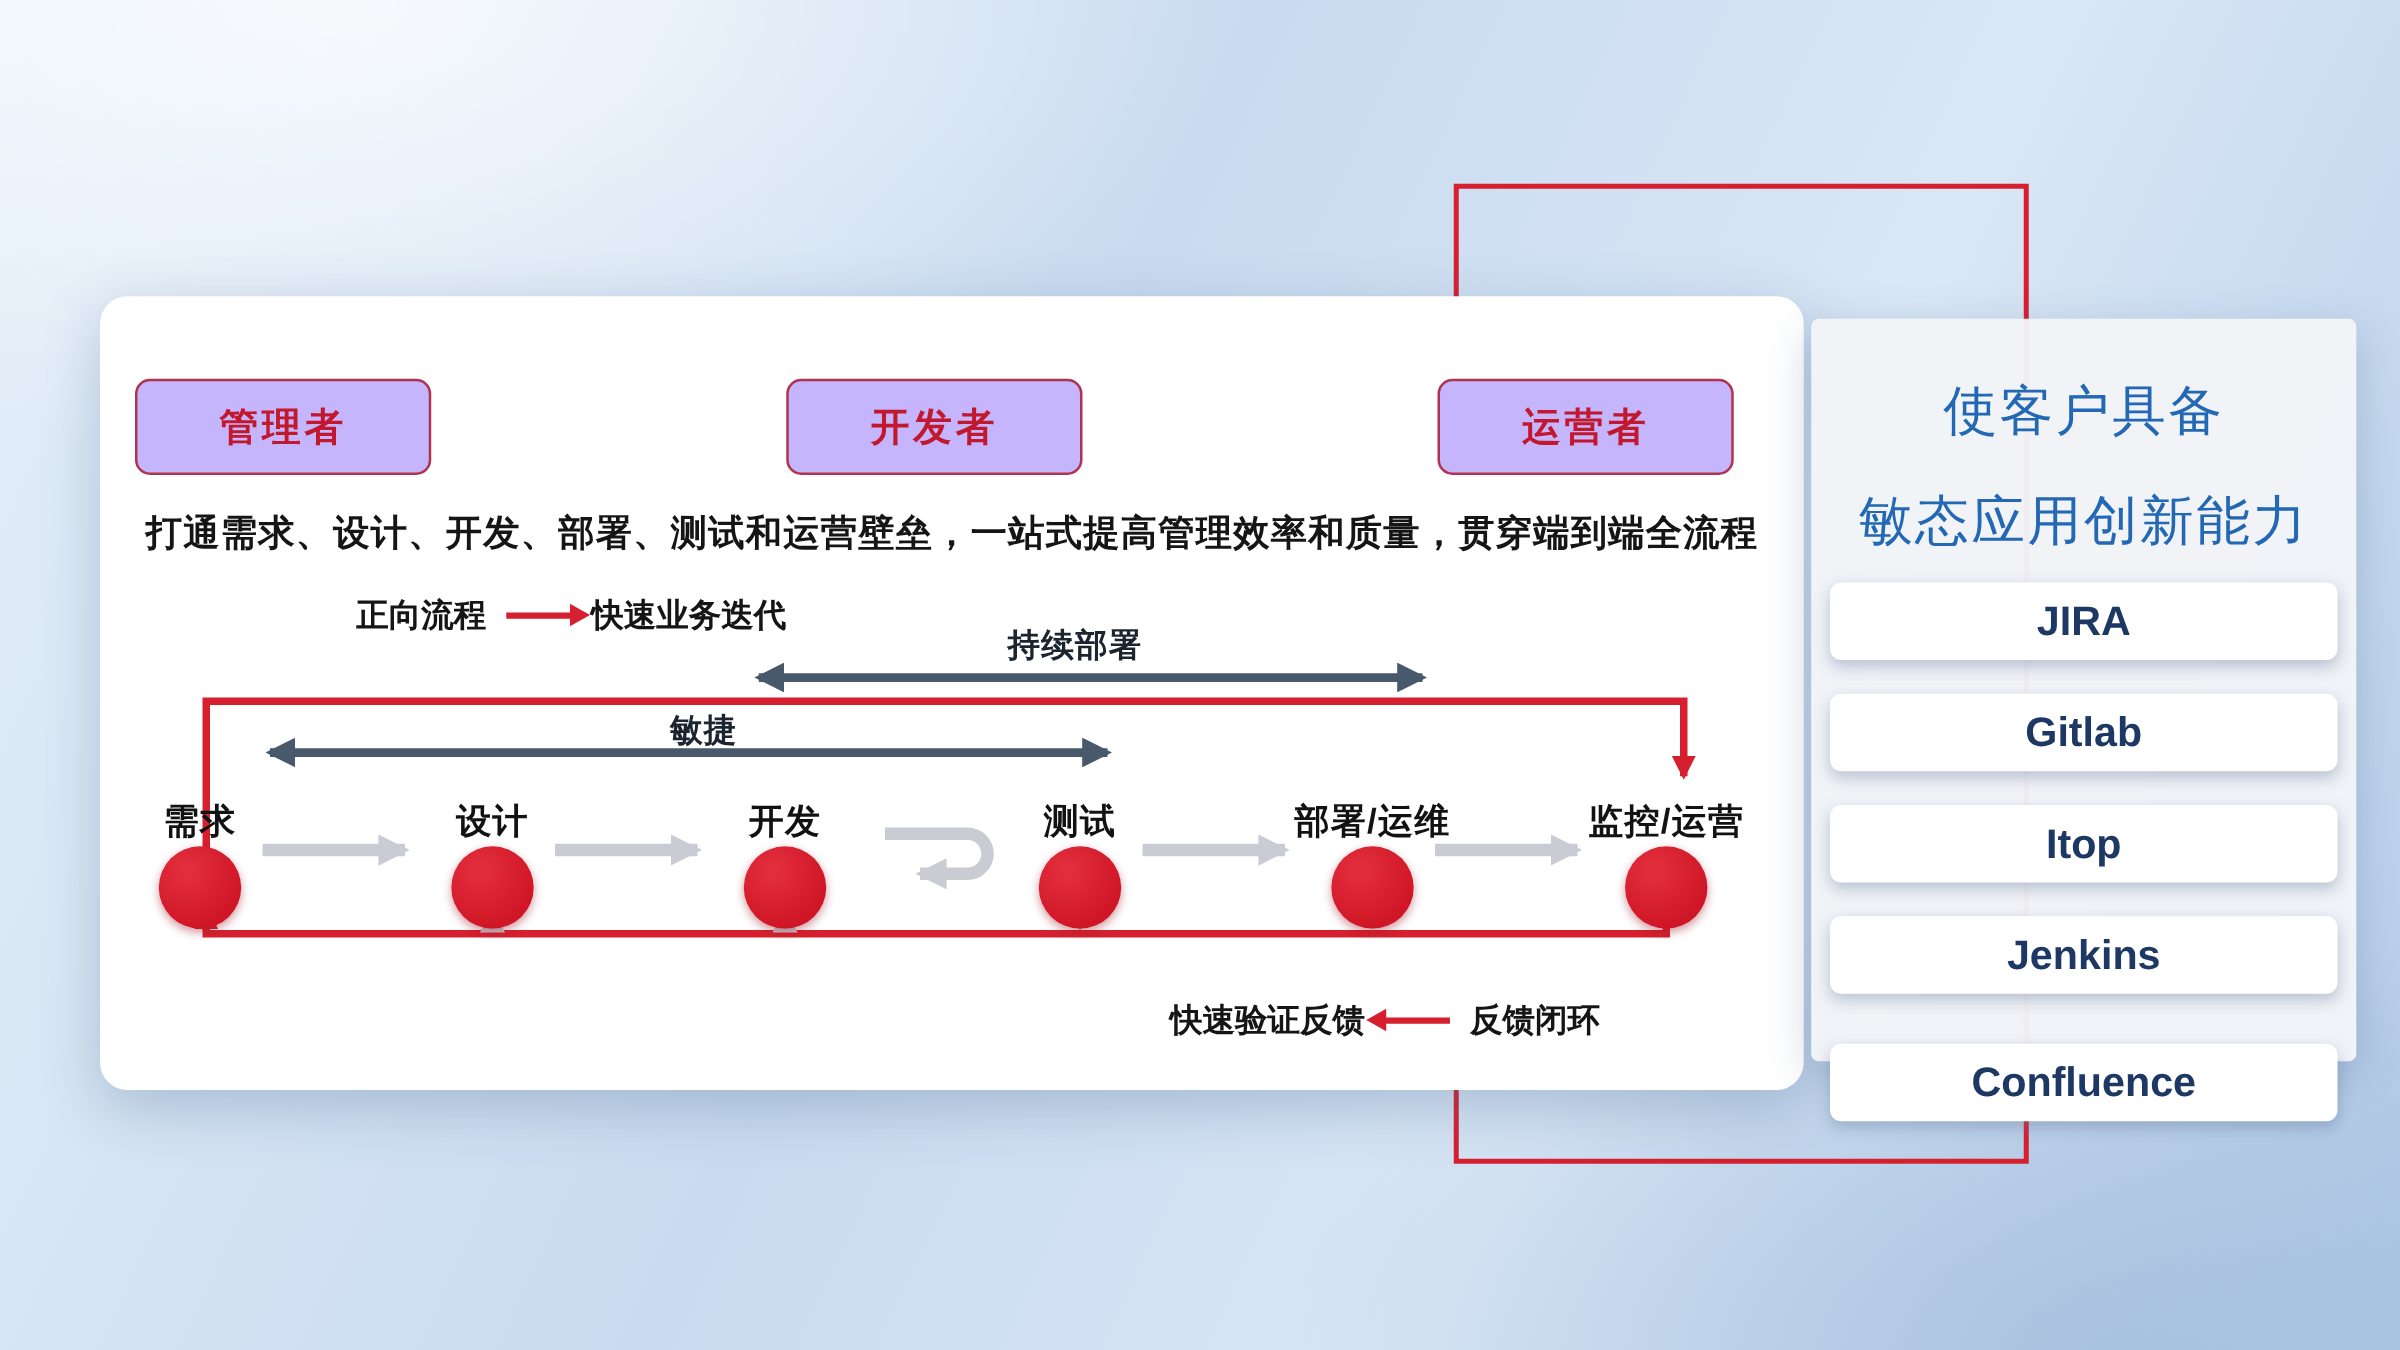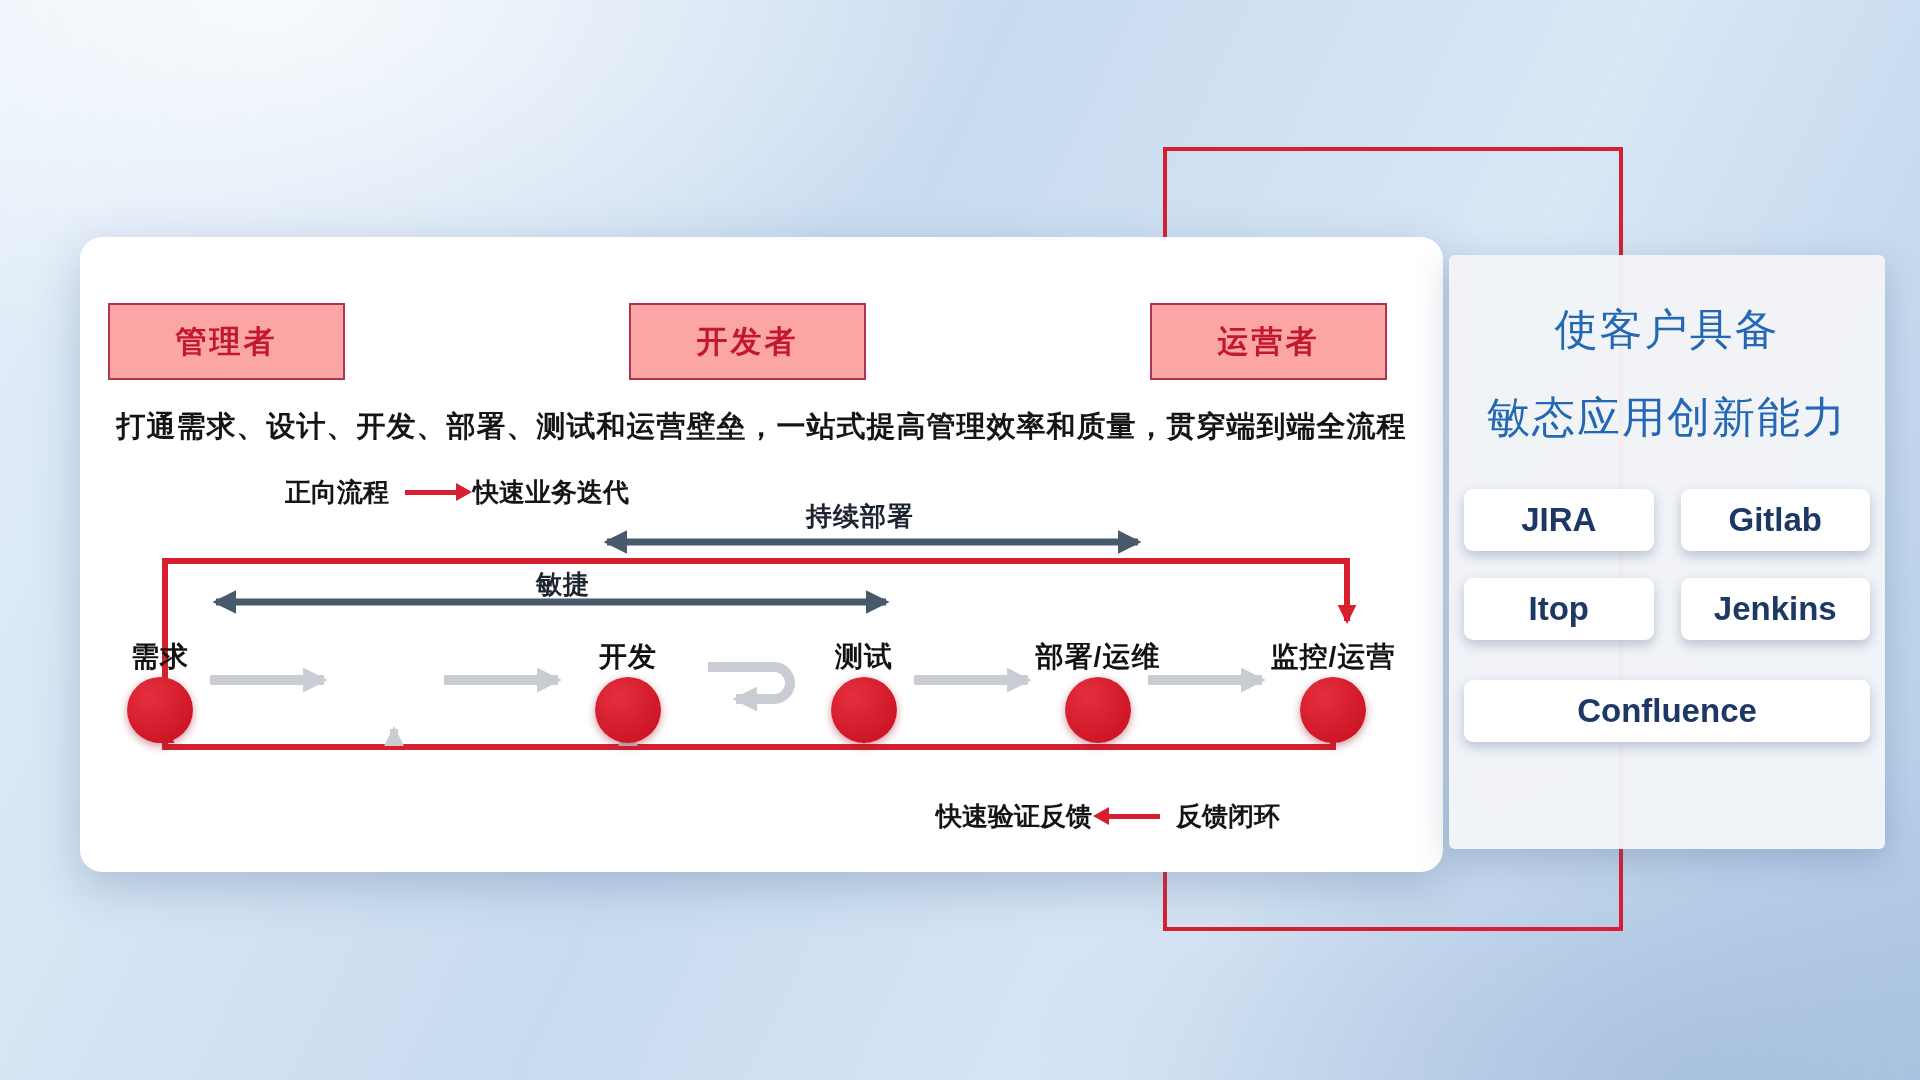--- a/index.html
+++ b/index.html
@@ -25,22 +25,22 @@
     background:#ffffff;border-radius:22px;z-index:2;
     box-shadow:0 14px 46px rgba(70,100,140,.30);
   }
 
   .roles{
     position:absolute;top:66px;left:0;right:0;height:77px;
     display:flex;justify-content:space-between;padding:0 56px 0 28px;box-sizing:border-box;
   }
   .role-box{
     width:237px;height:77px;box-sizing:border-box;border:2px solid var(--role-border,#b03450);
-    border-radius:0;display:flex;align-items:center;justify-content:center;
-    color:var(--role-red,#c2182e);font-size:31px;font-weight:700;letter-spacing:3px;background:#fca5a5;
+    border-radius:12px;display:flex;align-items:center;justify-content:center;
+    color:var(--role-red,#c2182e);font-size:31px;font-weight:700;letter-spacing:3px;background:#c4b5fd;
   }
 
   .desc{
     position:absolute;top:170px;left:0;width:100%;margin:0;text-align:center;
     color:var(--text-dark,#151515);font-size:29px;font-weight:700;letter-spacing:1px;
   }
 
   .legend-row{position:absolute;display:flex;align-items:center;gap:16px;
     color:var(--text-dark,#151515);font-size:26px;font-weight:700;}
   .legend-forward{left:205px;top:238px;}
@@ -70,22 +70,22 @@
   .panel{
     position:absolute;left:1449px;top:255px;width:436px;height:594px;
     background:rgba(242,244,247,.97);border-radius:6px;z-index:3;
     box-shadow:0 10px 34px rgba(60,90,130,.28);
   }
   .panel-title{
     margin:30px 0 0;text-align:center;color:var(--title-blue,#2268b4);
     font-size:43px;font-weight:400;letter-spacing:2px;line-height:2.05;
   }
   .tools{
-    position:absolute;left:15px;right:15px;top:234px;
-    display:grid;grid-template-columns:1fr 1fr;column-gap:30px;row-gap:37px;gap:27px;
+    position:absolute;left:15px;right:15px;top:211px;
+    display:grid;grid-template-columns:1fr;column-gap:30px;row-gap:37px;gap:27px;
   }
   .tool-chip{
     height:62px;background:#ffffff;border-radius:9px;
     display:flex;align-items:center;justify-content:center;
     color:var(--tool-navy,#1d3864);font-size:33px;font-weight:700;
     box-shadow:0 5px 12px rgba(95,115,150,.38);
   }
   .tool-chip.wide{grid-column:1 / -1;margin-top:13px;}
 </style>
 </head>
@@ -148,20 +148,24 @@
 
       <line x1="314" y1="508" x2="314" y2="492" style="stroke:var(--gray-arrow,#c9cdd3)" stroke-width="8" marker-end="url(#ah-gray)"></line>
       <line x1="548" y1="508" x2="548" y2="492" style="stroke:var(--gray-arrow,#c9cdd3)" stroke-width="8" marker-end="url(#ah-gray)"></line>
       <line x1="784" y1="477" x2="784" y2="507" style="stroke:var(--gray-arrow,#c9cdd3)" stroke-width="3"></line>
     </svg>
 
     <div class="node" style="left:-5px">
       <div class="node-label">需求</div>
       <div class="node-dot"></div>
     </div>
+    <div class="node" style="left:229px">
+      <div class="node-label">设计</div>
+      <div class="node-dot"></div>
+    </div>
     <div class="node" style="left:463px">
       <div class="node-label">开发</div>
       <div class="node-dot"></div>
     </div>
     <div class="node" style="left:699px">
       <div class="node-label">测试</div>
       <div class="node-dot"></div>
     </div>
     <div class="node" style="left:933px">
       <div class="node-label">部署/运维</div>

